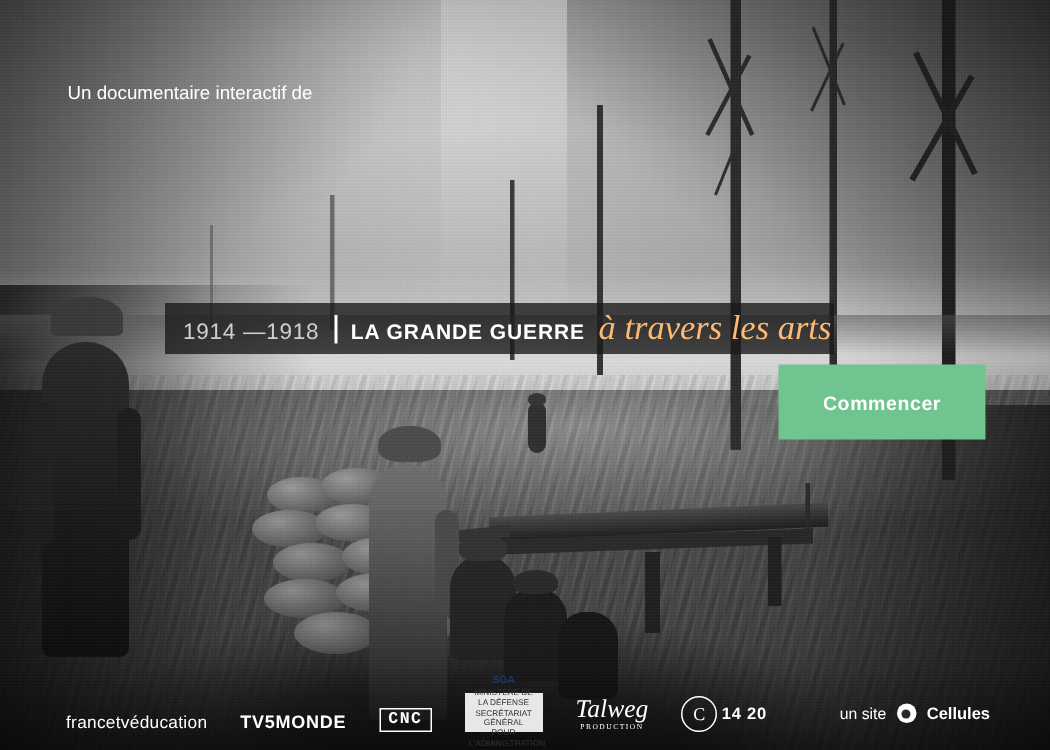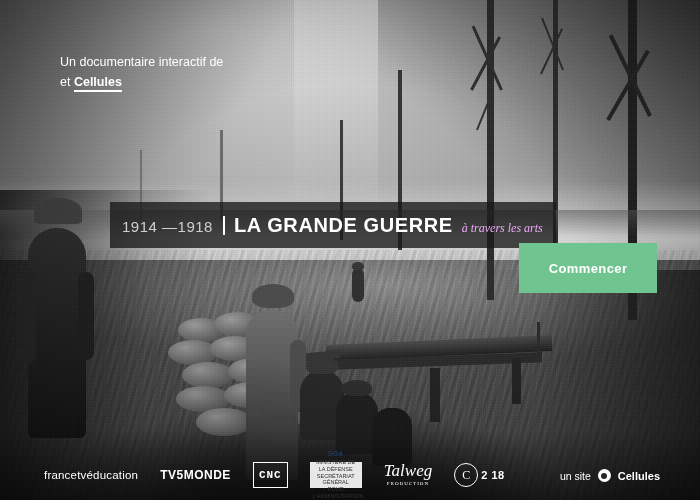--- a/index.html
+++ b/index.html
@@ -102,49 +102,49 @@
   }
   .credit-presente {
     font-size: 12.5px; letter-spacing: .2px; line-height: 1.3;
     padding-bottom: 7px;
     display: inline-block;
     border-bottom: 2px solid #fff;
   }
   .credit-presente b { font-weight: bold; }
   .credits-doc {
     margin-top: 30px;
-    font-size: 12.5px; line-height: 1.62; margin-left: 15px;
+    font-size: 12.5px; line-height: 1.62;
   }
   .credits-doc .reg { font-weight: normal; }
   .credits-doc .bold { font-weight: bold; }
   .underline-cellules {
     border-bottom: 2px solid #fff; padding-bottom: 1px;
   }
 
   
   .title-bar {
     position: absolute; left: 110px; top: 202px;
-    width: 446px; height: 46px;
+    width: 446px; height: 34px;
     background: rgba(24,24,24,.78);
     display: flex; align-items: center;
     z-index: 25;
   }
   .title-inner {
     display: flex; align-items: baseline; gap: 0;
     padding-left: 12px; color: #fff; white-space: nowrap;
   }
   .t-years { font-size: 15px; color: #cfcfcf; letter-spacing: .5px; }
   .t-sep {
     display: inline-block; width: 2px; height: 19px;
     background: #fff; margin: 0 9px 0 10px; transform: translateY(3px);
   }
-  .t-main { font-size: 20px; font-weight: bold; letter-spacing: .6px; }
+  .t-main { font-size: 14px; font-weight: bold; letter-spacing: .6px; }
   .t-sub {
     font-family: "Liberation Serif", serif;
-    font-style: italic; font-size: 12px; margin-left: 9px; color: #f0abfc;
+    font-style: italic; font-size: 23px; margin-left: 9px; color: #fdba74;
   }
 
   
   .cta {
     position: absolute; left: 519px; top: 243px;
     width: 138px; height: 50px;
     background: #6fc48f;
     border: none; cursor: pointer;
     color: #fff; font-size: 13px; font-weight: bold;
     letter-spacing: .4px;
@@ -154,21 +154,21 @@
 
   
   .footer {
     position: absolute; left: 0; bottom: 0; width: 100%; height: 52px;
     display: flex; align-items: center;
     z-index: 30;
     color: #fff;
   }
   .logos-left {
     position: absolute; left: 44px; bottom: 12px;
-    display: flex; gap: 22px;
+    display: flex; align-items: flex-end; gap: 22px;
   }
   .logo { display: flex; align-items: center; color: #fff; }
   .logo-fte { font-size: 11.5px; letter-spacing: .2px; }
   .logo-tv5 {
     font-size: 12px; font-weight: bold; letter-spacing: .5px;
   }
   .logo-cnc {
     border: 1.5px solid #fff; padding: 1px 5px;
     font-size: 11px; font-weight: bold; letter-spacing: 1px; font-family: Liberation Mono, monospace;
   }
@@ -287,24 +287,20 @@
     <div class="fig" style="left:352px; top:268px; width:12px; height:34px; border-radius:6px; background:#2e2e2e;"></div>
     <div class="helmet" style="left:352px; top:262px; width:12px; height:8px; background:#333;"></div>
 
     <div class="vignette"></div>
     <div class="grain"></div>
   </div>
 
   <div class="credits">
     <div class="credits-doc">
       <div class="reg">Un documentaire interactif de</div>
-      <div>
-        <span class="reg">et</span>
-        <span class="bold underline-cellules">Cellules</span>
-      </div>
     </div>
   </div>
 
   <div class="title-bar">
     <div class="title-inner">
       <span class="t-years">1914 —1918</span>
       <span class="t-sep"></span>
       <span class="t-main">LA GRANDE GUERRE</span>
       <span class="t-sub">à travers les arts</span>
     </div>
@@ -335,21 +331,21 @@
 POUR L'ADMINISTRATION</div>
       </div>
 
       <div class="logo-talweg">
         <span>Talweg</span>
         <span class="sm">PRODUCTION</span>
       </div>
 
       <div class="logo-cent">
         <span class="circle">C</span>
-        <span class="yrs">2 18</span>
+        <span class="yrs">14 20</span>
       </div>
 
     </div>
 
     <div class="logos-right">
       <span>un site</span>
       <span class="cell-dot"></span>
       <span class="cell-name">Cellules</span>
     </div>
   </div>

